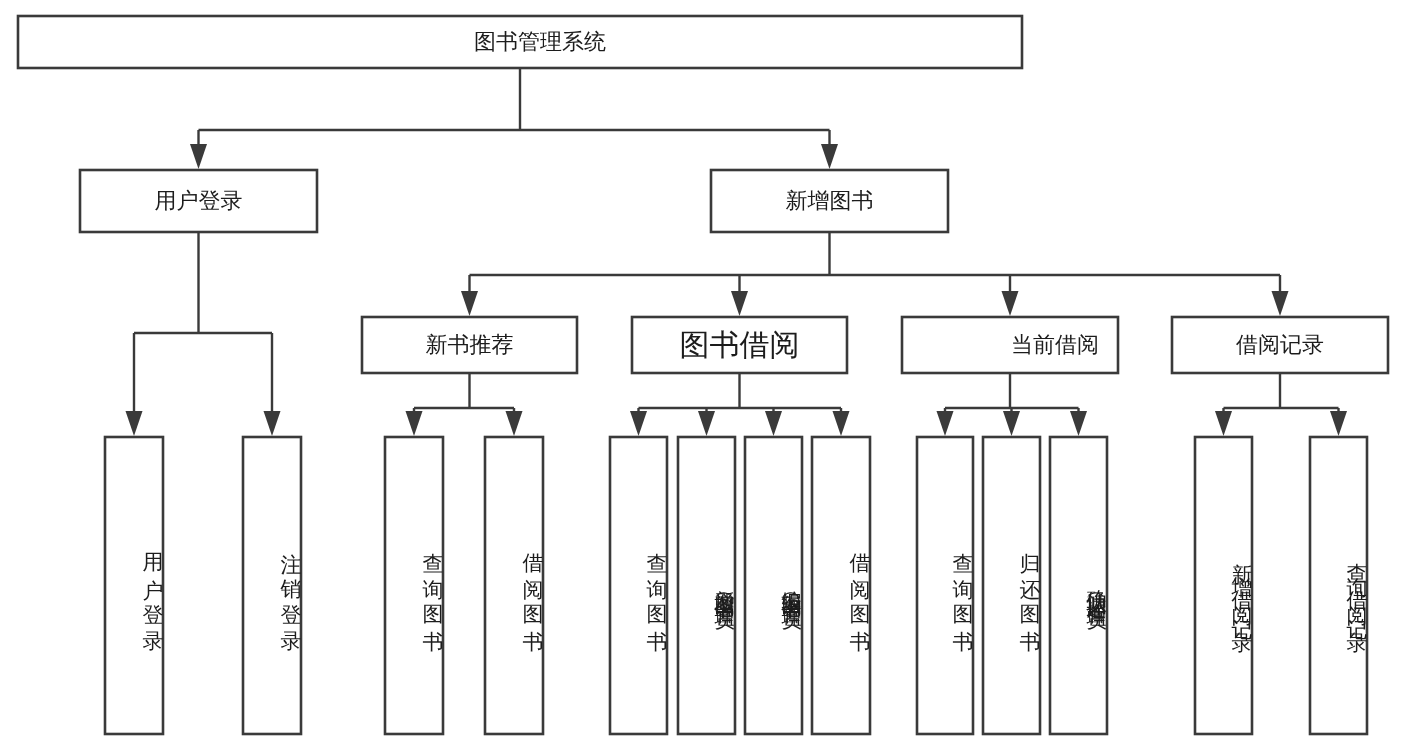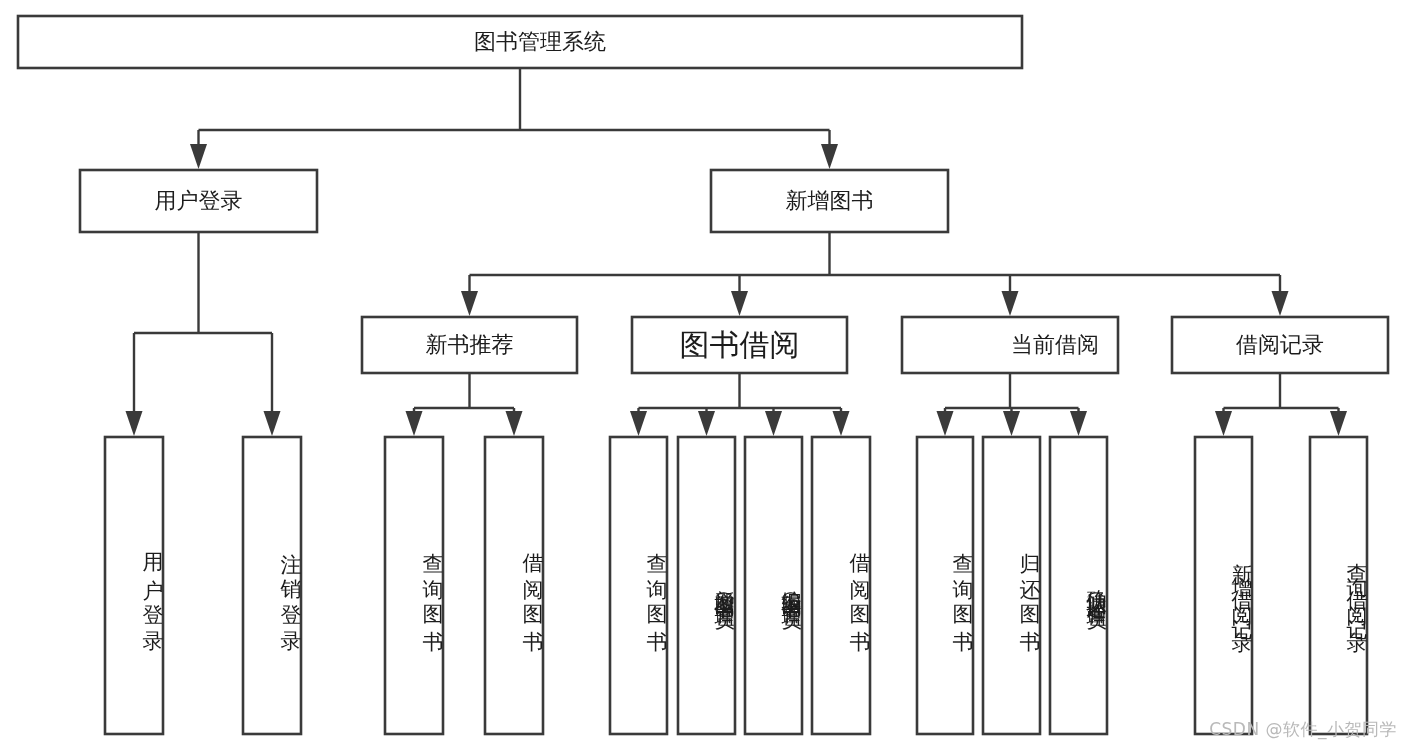--- a/index.html
+++ b/index.html
@@ -182,14 +182,13 @@
       <div class="vtext-wrap" style="left: 678px; top: 445px; width: 57px; height: 285px; font-size: 20px; letter-spacing: 3px;">新增图书（管理员）</div>
       <div class="vtext-wrap" style="left: 745px; top: 445px; width: 57px; height: 285px; font-size: 20px; letter-spacing: 3px;">编辑图书（管理员）</div>
       <div class="vtext-wrap" style="left: 812px; top: 445px; width: 58px; height: 285px; font-size: 21px; letter-spacing: 26px;">借阅图书</div>
       <div class="vtext-wrap" style="left: 917px; top: 445px; width: 56px; height: 285px; font-size: 21px; letter-spacing: 26px;">查询图书</div>
       <div class="vtext-wrap" style="left: 983px; top: 445px; width: 57px; height: 285px; font-size: 21px; letter-spacing: 26px;">归还图书</div>
       <div class="vtext-wrap" style="left: 1050px; top: 445px; width: 57px; height: 285px; font-size: 20px; letter-spacing: 3px;">确认归还（管理员）</div>
       <div class="vtext-wrap" style="left: 1195px; top: 445px; width: 57px; height: 285px; font-size: 21px; letter-spacing: 14px;">新增借阅记录</div>
       <div class="vtext-wrap" style="left: 1310px; top: 445px; width: 57px; height: 285px; font-size: 21px; letter-spacing: 14px;">查询借阅记录</div>
     </div>
 
-  <div id="watermark">CSDN @软件_小贺同学</div>
 </div>
 
 </body></html>

